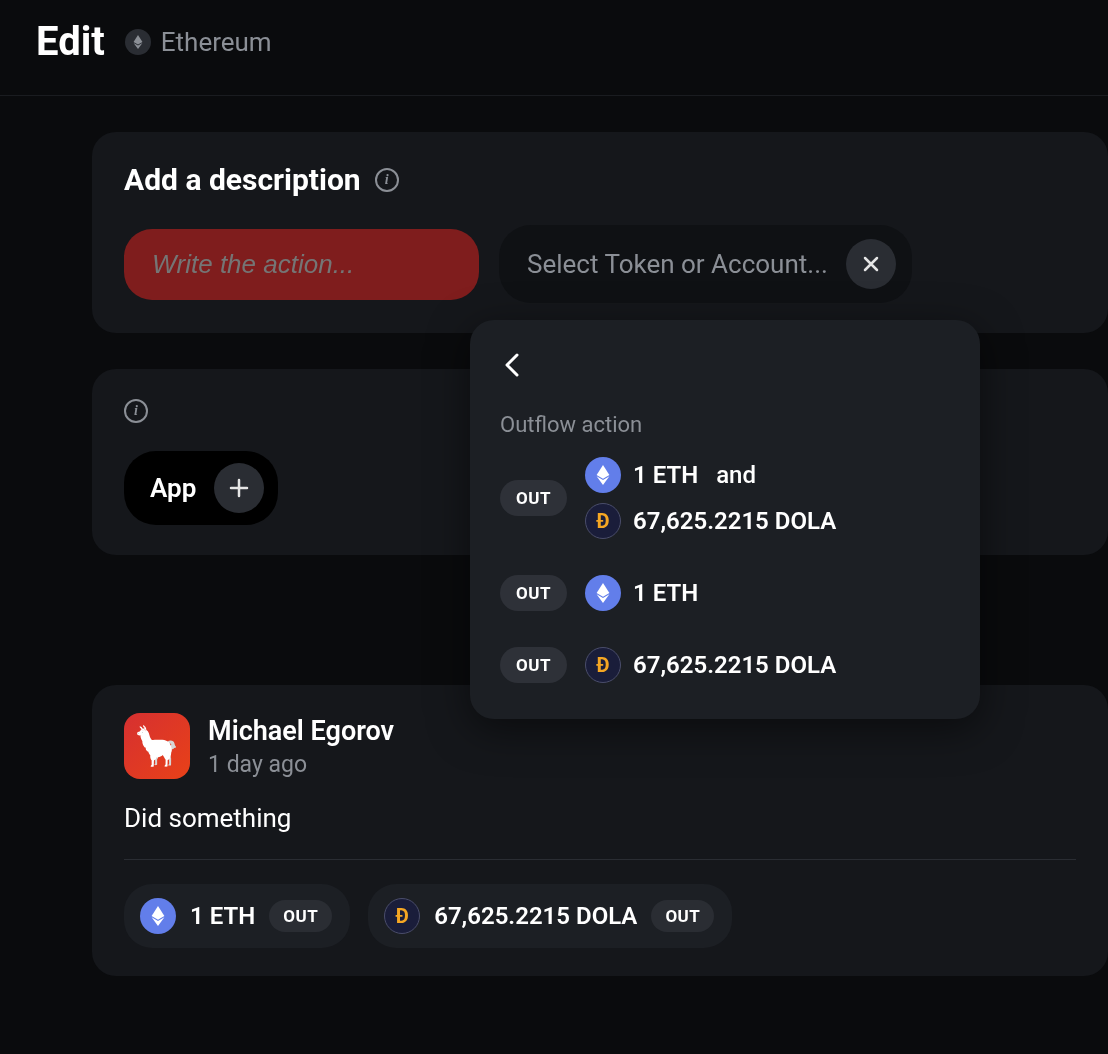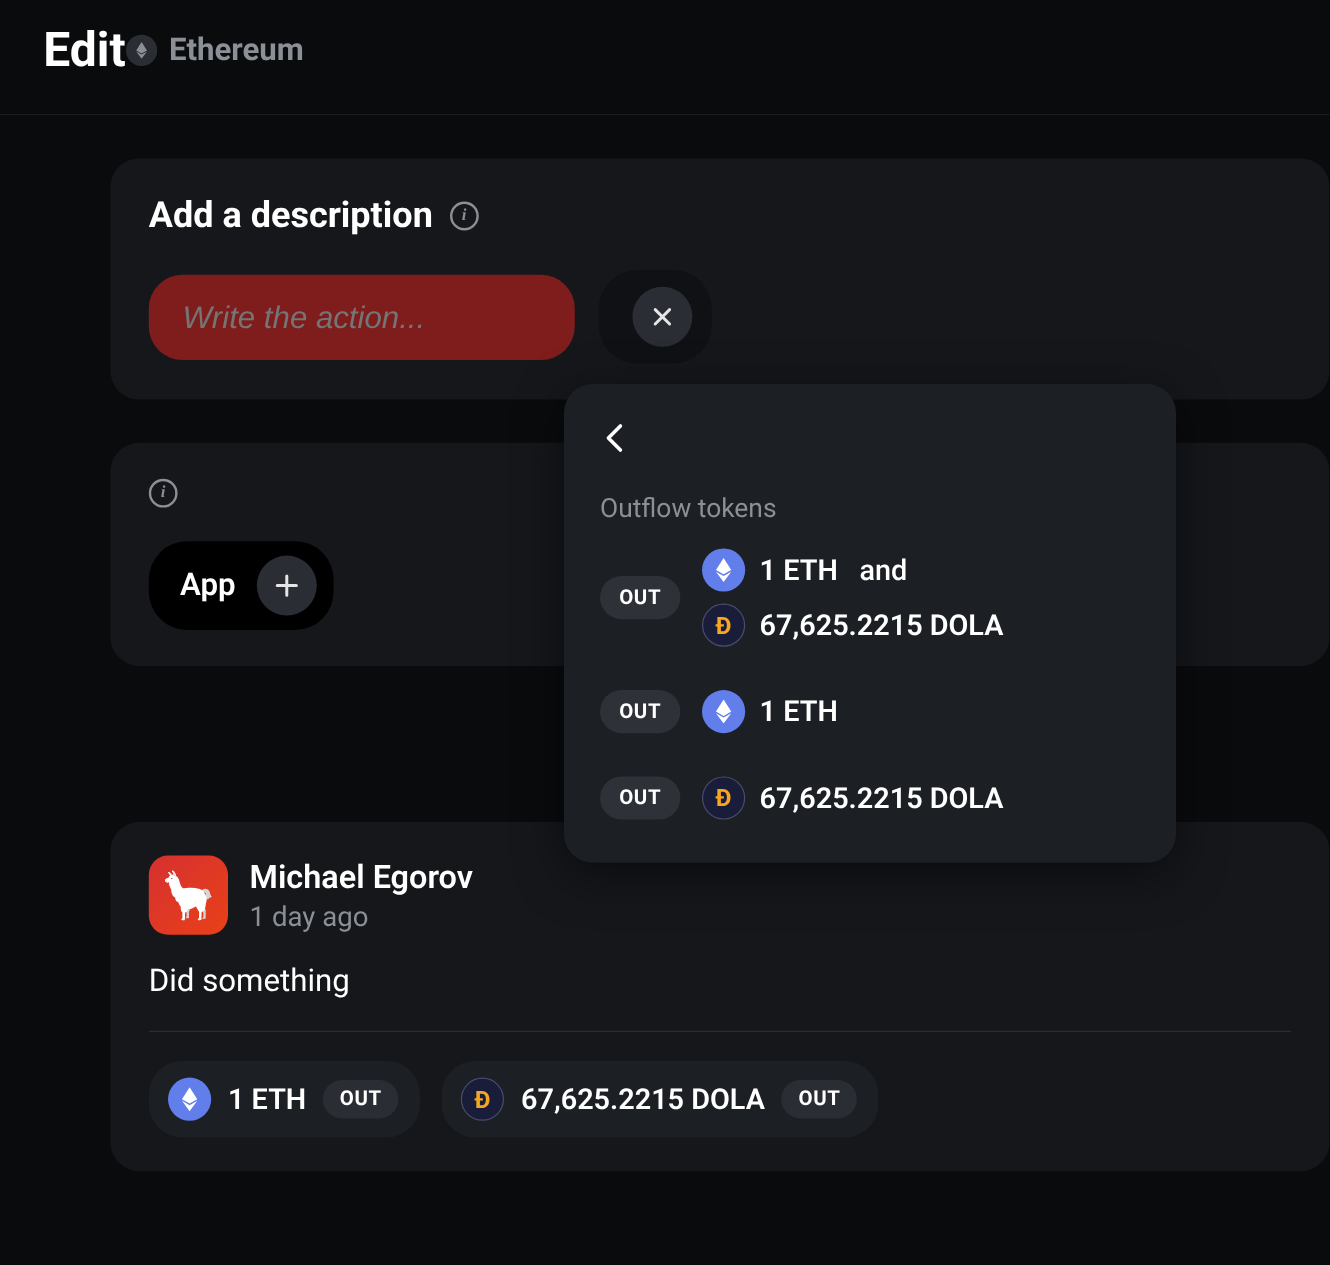--- a/index.html
+++ b/index.html
@@ -11,21 +11,21 @@
       background: #0a0b0d;
       color: #ffffff;
       font-family: -apple-system, BlinkMacSystemFont, 'Segoe UI', Roboto, sans-serif;
       width: 1108px;
       height: 1054px;
       overflow: hidden;
     }
     .header {
       display: flex;
       align-items: center;
-      gap: 0;
+      gap: 20px;
       padding: 18px 36px 30px;
       border-bottom: 1px solid #1a1c20;
     }
     .header-title {
       font-size: 40px;
       font-weight: 700;
     }
     .chain-badge {
       display: flex;
       align-items: center;
@@ -36,21 +36,21 @@
       height: 26px;
       border-radius: 50%;
       background: #2a2d33;
       display: flex;
       align-items: center;
       justify-content: center;
     }
     .chain-name {
       font-size: 26px;
       color: #8b8f96;
-      font-weight: 700;
+      font-weight: 400;
     }
     .content {
       padding: 36px 0 0 92px;
     }
     .card {
       background: #15171b;
       border-radius: 24px;
       padding: 30px 32px;
       margin-bottom: 36px;
     }
@@ -328,20 +328,21 @@
 <div class="content">
 
   <div class="card">
     <div class="card-title-row">
       <div class="card-title">Add a description</div>
       <div class="info-icon">i</div>
     </div>
     <div class="input-row">
       <input class="text-input" placeholder="Write the action..." style="">
       <div class="select-pill">
+        <span class="select-text">Select Token or Account...</span>
         <div class="close-btn">
           <svg width="20" height="20" viewBox="0 0 20 20">
             <path d="M4 4L16 16M16 4L4 16" stroke="#e5e5e5" stroke-width="2.5" stroke-linecap="round"></path>
           </svg>
         </div>
       </div>
     </div>
   </div>
 
   <div class="card">
@@ -392,21 +393,21 @@
 </div>
 
 <div class="popover">
   <div class="popover-header">
     <div class="back-btn">
       <svg width="16" height="26" viewBox="0 0 16 26">
         <path d="M13 3L3 13L13 23" stroke="#fff" stroke-width="3" stroke-linecap="round" stroke-linejoin="round" fill="none"></path>
       </svg>
     </div>
   </div>
-  <div class="popover-section-label">Outflow tokens</div>
+  <div class="popover-section-label">Outflow action</div>
 
   <div class="transfer-item">
     <span class="out-badge-popover">OUT</span>
     <div class="transfer-tokens">
       <div class="transfer-token-line">
         <div class="token-icon eth">
           <svg class="eth-diamond" viewBox="0 0 14 22" fill="none">
             <path d="M7 0L0 11L7 15L14 11L7 0Z" fill="#fff"></path>
             <path d="M7 16.5L0 12.5L7 22L14 12.5L7 16.5Z" fill="#fff"></path>
           </svg>

